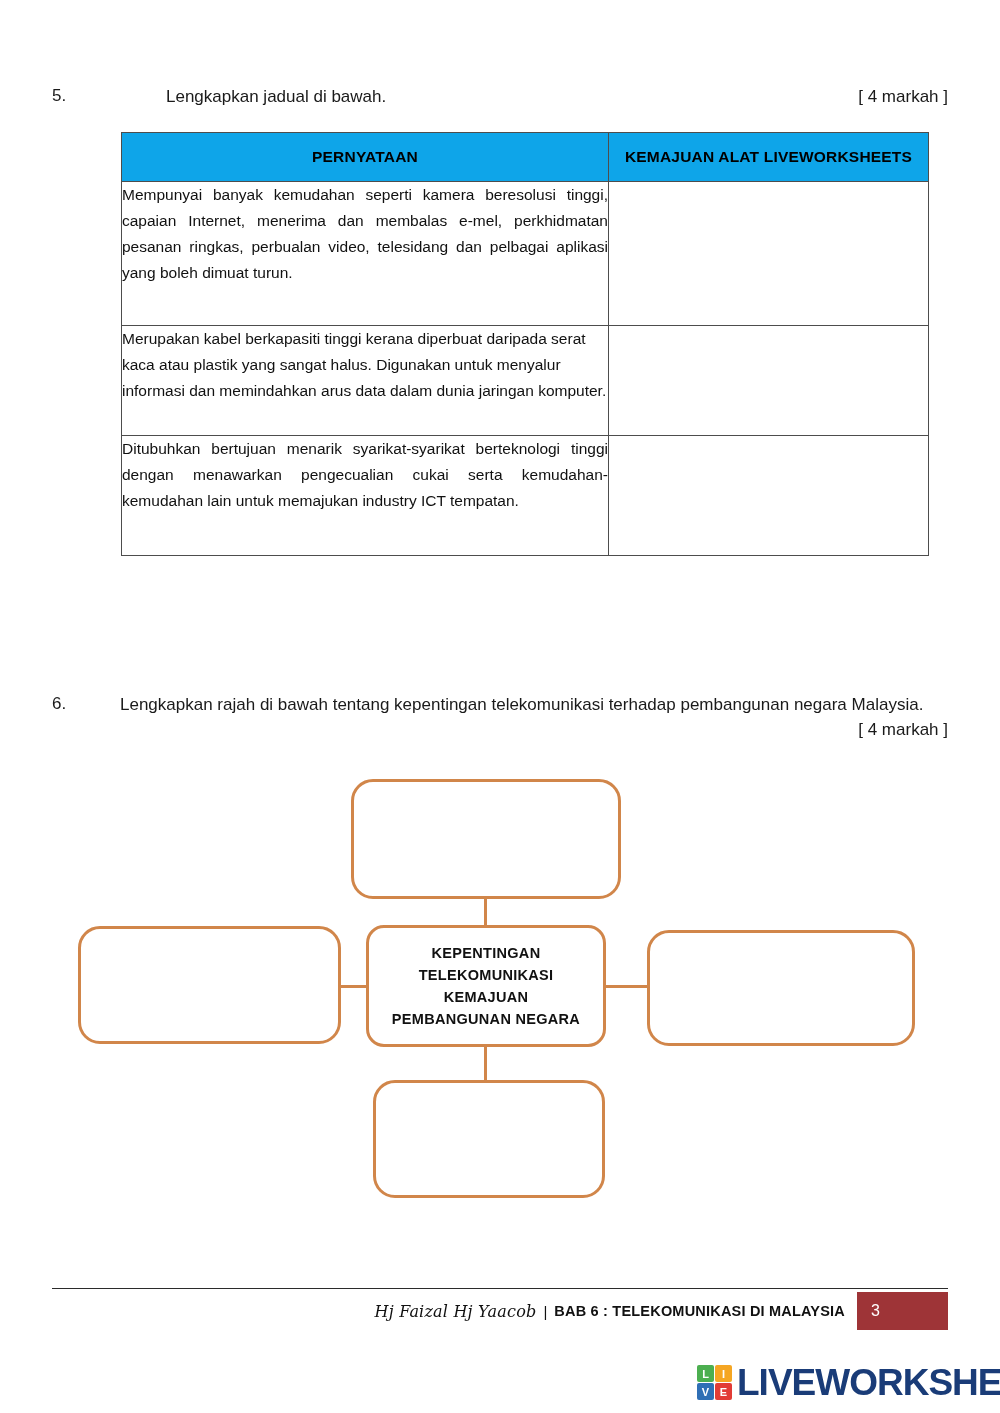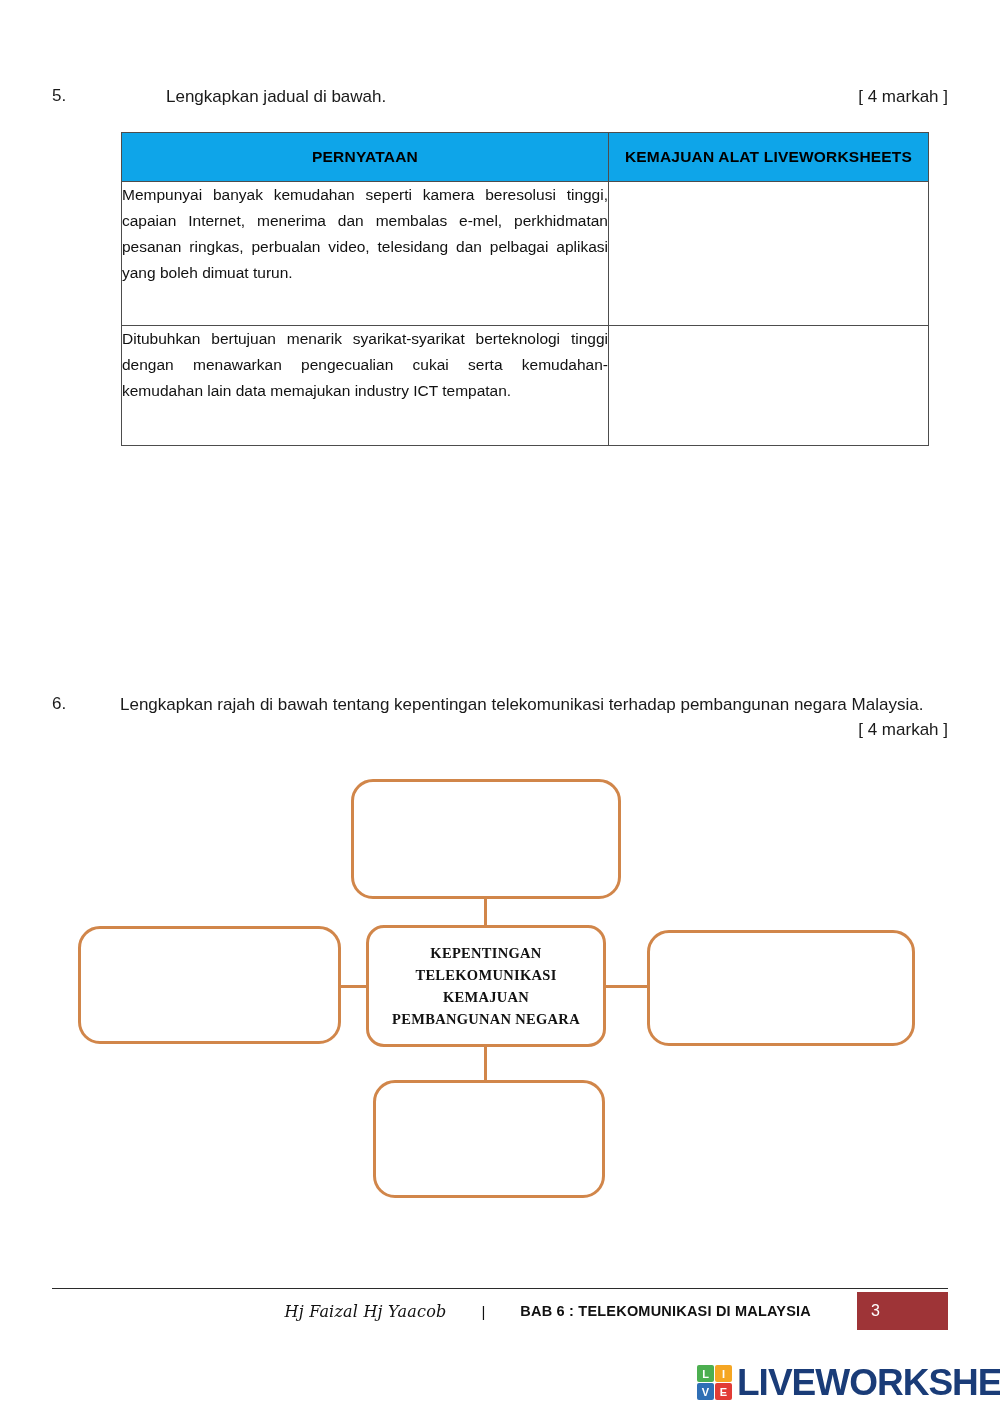--- a/index.html
+++ b/index.html
@@ -113,21 +113,20 @@
     justify-content: center;
     text-align: center;
   }
   .node-center {
     left: 366px;
     top: 925px;
     width: 240px;
     height: 122px;
     border-radius: 18px;
     z-index: 3;
-    font-family: Liberation Serif, serif;
   }
   .node-center .label {
     font-size: 14.5px;
     font-weight: bold;
     line-height: 22px;
     letter-spacing: 0.3px;
     color: #111;
   }
   .node-top {
     left: 351px;
@@ -174,41 +173,40 @@
   }
   .footer {
     position: absolute;
     left: 52px;
     top: 1292px;
     width: 896px;
     height: 38px;
     display: flex;
     align-items: center;
     justify-content: flex-end;
-    gap: 28px;
   }
   .foot-author {
     font-family: "DejaVu Serif", serif;
     font-style: italic;
     font-size: 16px;
     color: #111;
     padding-right: 7px;
     letter-spacing: 0.2px;
   }
   .foot-sep {
     font-size: 15px;
     color: #111;
     padding-right: 7px;
   }
   .foot-chapter {
     font-size: 14.5px;
     font-weight: bold;
     color: #111;
     letter-spacing: 0.2px;
-    padding-right: 18px;
+    padding-right: 12px;
   }
   .page-badge {
     background: #9e3437;
     color: #ffffff;
     width: 91px;
     height: 38px;
     display: flex;
     align-items: center;
     font-size: 16px;
     padding-left: 14px;
@@ -273,22 +271,26 @@
     <tr>
       <th>PERNYATAAN</th>
       <th>KEMAJUAN ALAT LIVEWORKSHEETS</th>
     </tr>
   </thead>
   <tbody>
     <tr class="r1">
       <td class="cell-stmt">Mempunyai banyak kemudahan seperti kamera beresolusi tinggi, capaian Internet, menerima dan membalas e-mel, perkhidmatan pesanan ringkas, perbualan video, telesidang dan pelbagai aplikasi yang boleh dimuat turun.</td>
       <td class="cell-ans"></td>
     </tr>
+    <tr class="r2">
+      <td class="cell-stmt nojust">Merupakan kabel berkapasiti tinggi kerana diperbuat daripada serat kaca atau plastik yang sangat halus. Digunakan untuk menyalur informasi dan memindahkan arus data dalam dunia jaringan komputer.</td>
+      <td class="cell-ans"></td>
+    </tr>
     <tr class="r3">
-      <td class="cell-stmt">Ditubuhkan bertujuan menarik syarikat-syarikat berteknologi tinggi dengan menawarkan pengecualian cukai serta kemudahan-kemudahan lain data memajukan industry ICT tempatan.</td>
+      <td class="cell-stmt">Ditubuhkan bertujuan menarik syarikat-syarikat berteknologi tinggi dengan menawarkan pengecualian cukai serta kemudahan-kemudahan lain untuk memajukan industry ICT tempatan.</td>
       <td class="cell-ans"></td>
     </tr>
   </tbody>
 </table>
 
 <div class="qrow" style="left:52px; top:692px; width:896px;">
   <div class="qnum">6.</div>
   <div class="qbody q6text-wrap">
     <div class="q6text">Lengkapkan rajah di bawah tentang kepentingan telekomunikasi terhadap pembangunan negara Malaysia.</div>
     <span class="marks-abs">[ 4 markah ]</span>

